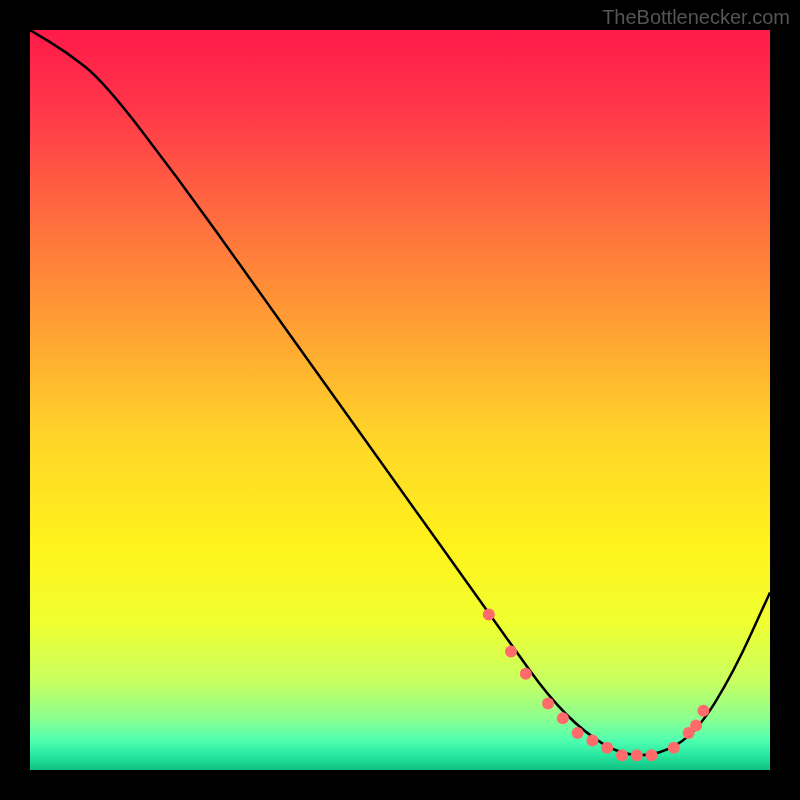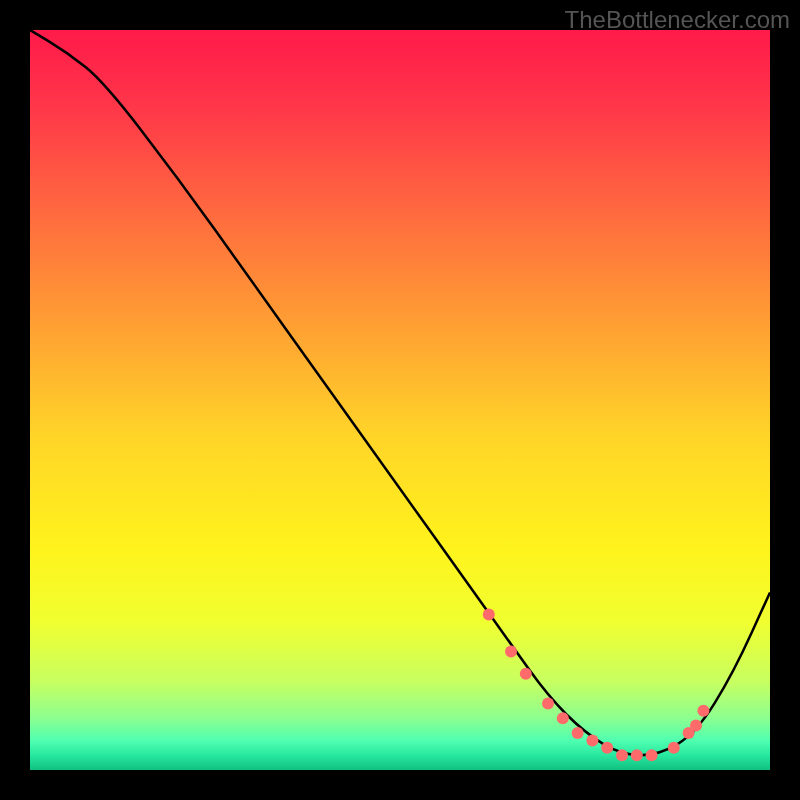--- a/index.html
+++ b/index.html
@@ -9,21 +9,21 @@
     background: #000;
     position: relative;
     overflow: hidden;
     font-family: Arial, sans-serif;
   }
   .watermark {
     position: absolute;
     top: 6px;
     right: 10px;
     color: #555;
-    font-size: 24px;
+    font-size: 20px;
     font-weight: normal;
     z-index: 10;
   }
   .plot-area {
     position: absolute;
     left: 30px;
     top: 30px;
     width: 740px;
     height: 740px;
   }

